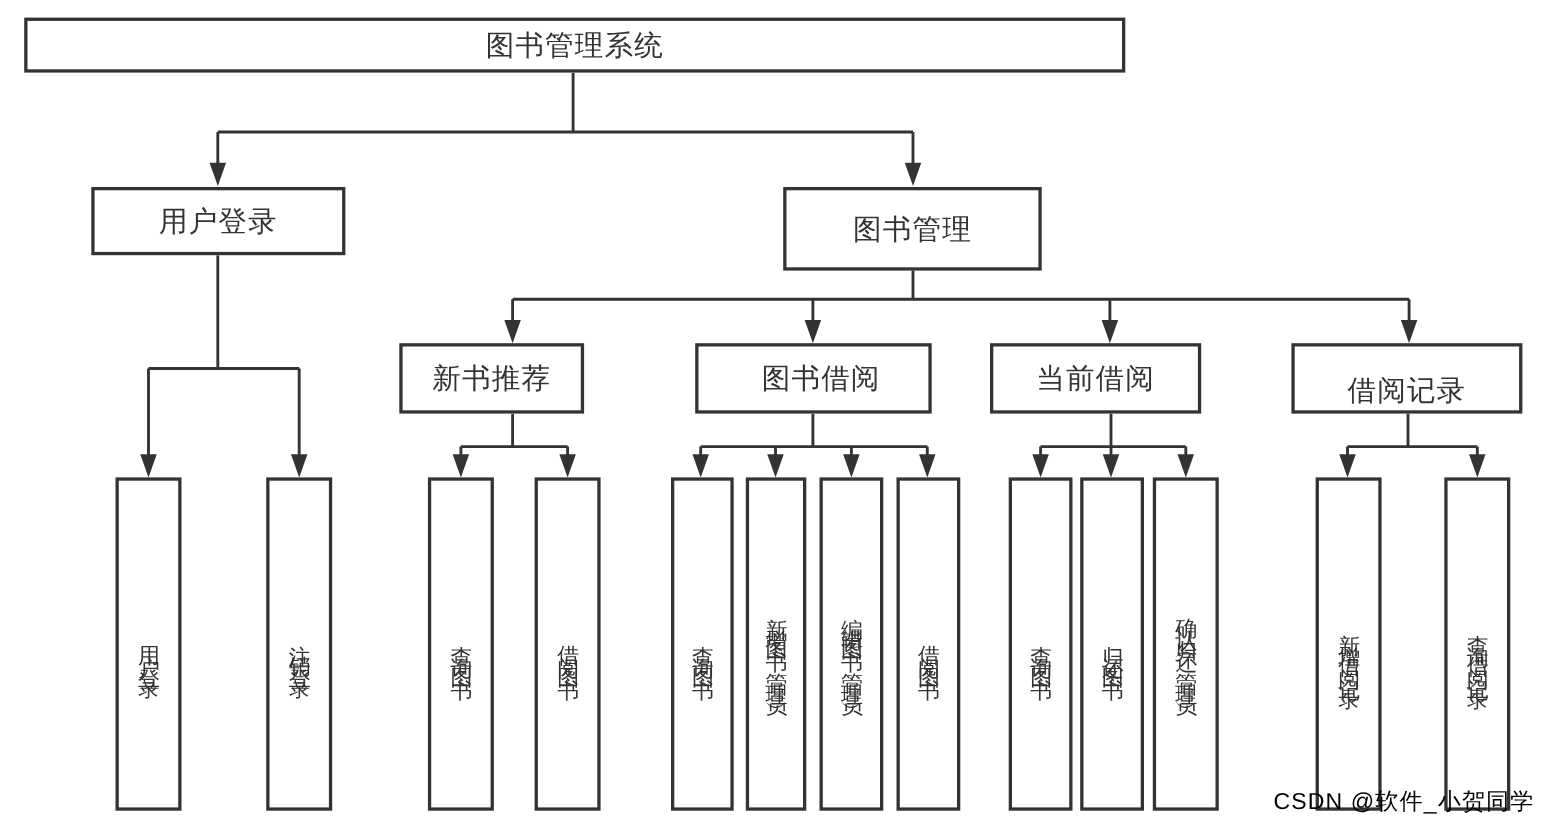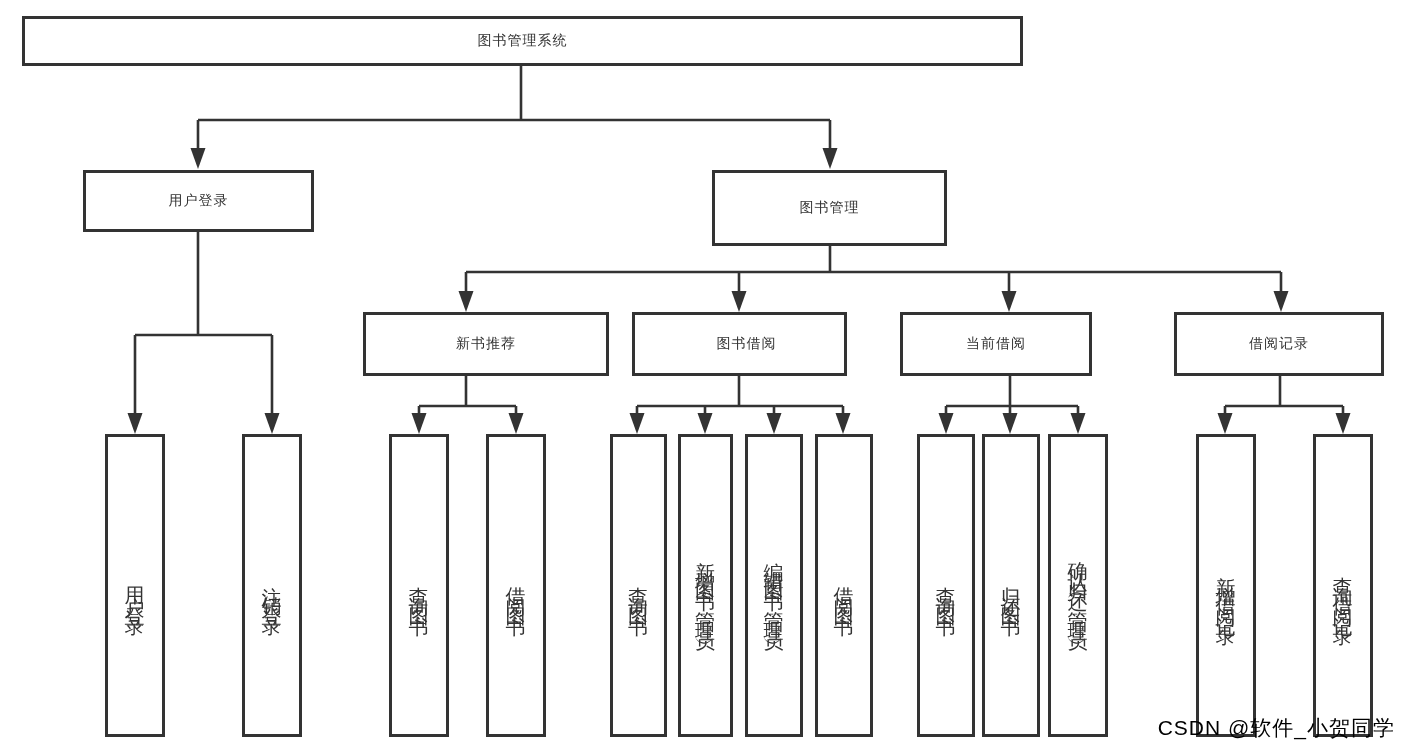--- a/index.html
+++ b/index.html
@@ -19,21 +19,21 @@
     pointer-events: none;
   }
   .node {
     position: absolute;
     box-sizing: border-box;
     border: 3px solid #333333;
     background: #ffffff;
     display: flex;
     align-items: center;
     justify-content: center;
-    font-size: 14px;
+    font-size: 26px;
     letter-spacing: 1px;
     color: #333333;
     white-space: nowrap;
   }
   .leaf {
     font-size: 20px;
   }
   .leaf .vtext {
     writing-mode: vertical-rl;
     text-orientation: mixed;
@@ -104,30 +104,30 @@
     <span>图书管理系统</span>
   </div>
 
   <div class="node" style="left:83px; top:170px; width:231px; height:62px;">
     <span>用户登录</span>
   </div>
   <div class="node" style="left:712px; top:170px; width:235px; height:76px;">
     <span>图书管理</span>
   </div>
 
-  <div class="node" style="left:363px; top:312px; width:246px; height:64px;">
+  <div class="node" style="left:363px; top:312px; width:168px; height:64px;">
     <span>新书推荐</span>
   </div>
   <div class="node" style="left:632px; top:312px; width:215px; height:64px;padding-left:14px;">
     <span>图书借阅</span>
   </div>
   <div class="node" style="left:900px; top:312px; width:192px; height:64px;">
     <span>当前借阅</span>
   </div>
-  <div class="node" style="left:1174px; top:312px; width:210px; height:64px;">
+  <div class="node" style="left:1174px; top:312px; width:210px; height:64px;align-items:flex-end;">
     <span>借阅记录</span>
   </div>
 
   <div class="node leaf" style="left:105px; top:434px; width:60px; height:303px;">
     <span class="vtext">用户登录</span>
   </div>
   <div class="node leaf" style="left:242px; top:434px; width:60px; height:303px;">
     <span class="vtext">注销登录</span>
   </div>
 

